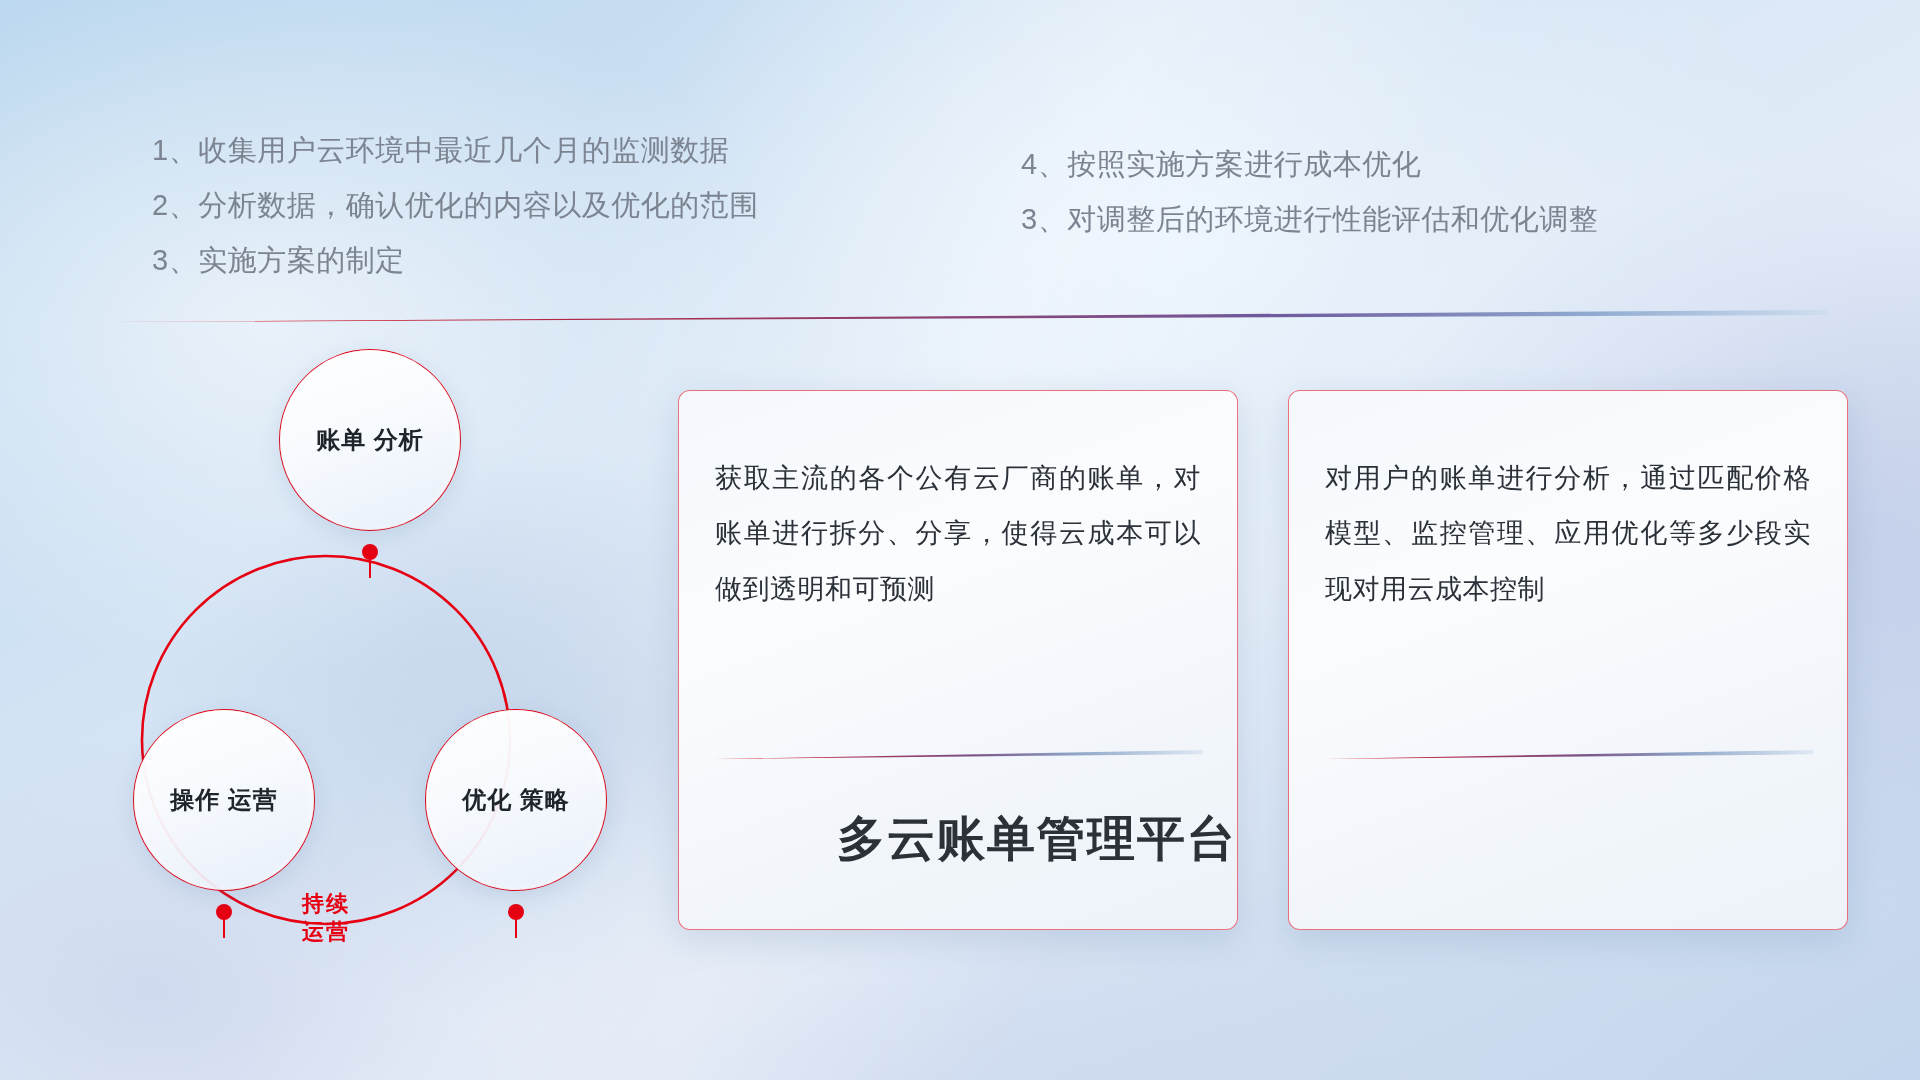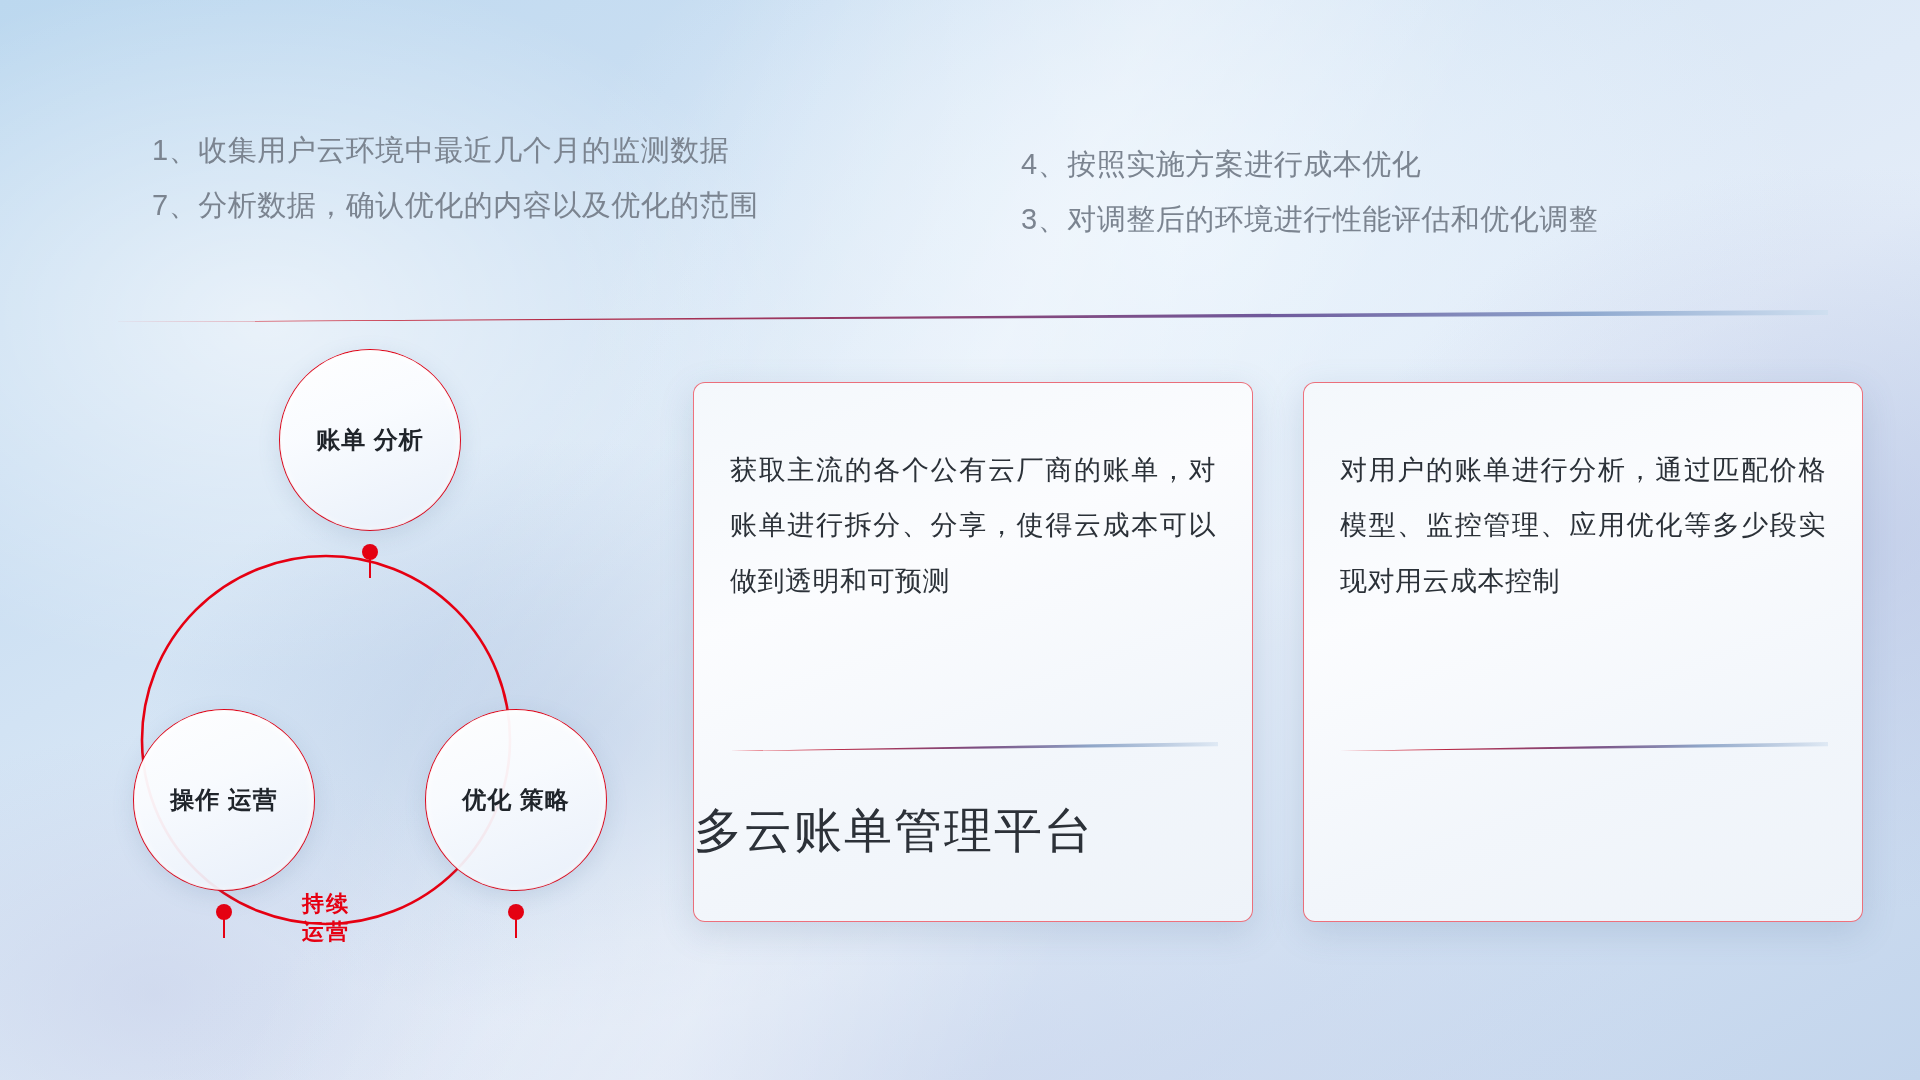--- a/index.html
+++ b/index.html
@@ -87,68 +87,68 @@
     transform:translate(-50%,-50%);
     width:220px; text-align:center;
     font-size:22px; font-weight:700; color:#e60012;
     line-height:1.28; letter-spacing:2px;
     white-space:pre-line;
   }
 
   
   .card {
     position:absolute;
-    top:382px; width:560px; height:540px;
+    top:390px; width:560px; height:540px;
     border-radius:12px;
     border:1.5px solid rgba(230,0,18,.55);
     background:linear-gradient(160deg,#f4f8fc 0%, #fbfcfe 35%, #f2f6fb 70%, #eef3f9 100%);
     box-shadow:0 10px 34px rgba(80,110,150,.18);
     padding:60px 36px 0 36px;
     overflow:hidden;
-    margin-left:15px;
   }
   .card.one { left:678px; }
   .card.two { left:1288px; }
 
   .card-body {
     font-size:27px;
     line-height:2.05;
     color:#2b3138;
     letter-spacing:.5px;
     text-align:justify;
     text-align-last:left;
   }
   .card-rule {
     position:absolute; left:36px; bottom:170px; width:488px; height:9px;
     background:linear-gradient(90deg,#e60012 0%, #cf1326 10%, #a53357 30%, #7a5084 52%, #8fa6c8 74%, #dfe9f4 100%);
     clip-path:polygon(0 100%, 100% 0, 100% 48%, 0 100%);
   }
   .card-title {
     position:absolute; left:0; right:0; bottom:58px;
-    text-align:left;
-    font-size:48px; font-weight:400; color:#2c3138;
+    text-align:right;
+    font-size:48px; font-weight:700; color:#2c3138;
     letter-spacing:2px;
   }
 </style>
 </head>
 <body>
 
 <div class="bg bg-base"></div>
 <div class="bg bg-glow-a"></div>
 <div class="bg bg-glow-b"></div>
 <div class="bg bg-glow-c"></div>
 <div class="bg bg-glow-d"></div>
 <div class="bg bg-glow-e"></div>
 <div class="bg bg-glow-f"></div>
 <div class="bg bg-sheen"></div>
 
 <div class="steps">
   <div class="steps-col left">
     <div class="step-line">1、收集用户云环境中最近几个月的监测数据</div>
-    <div class="step-line">7、分析数据，确认优化的内容以及优化的范围</div>
+    <div class="step-line">2、分析数据，确认优化的内容以及优化的范围</div>
+    <div class="step-line">3、实施方案的制定</div>
   </div>
   <div class="steps-col right">
     <div class="step-line">4、按照实施方案进行成本优化</div>
     <div class="step-line">3、对调整后的环境进行性能评估和优化调整</div>
   </div>
 </div>
 
 <div class="top-divider">
   <div class="bar"></div>
 </div>

